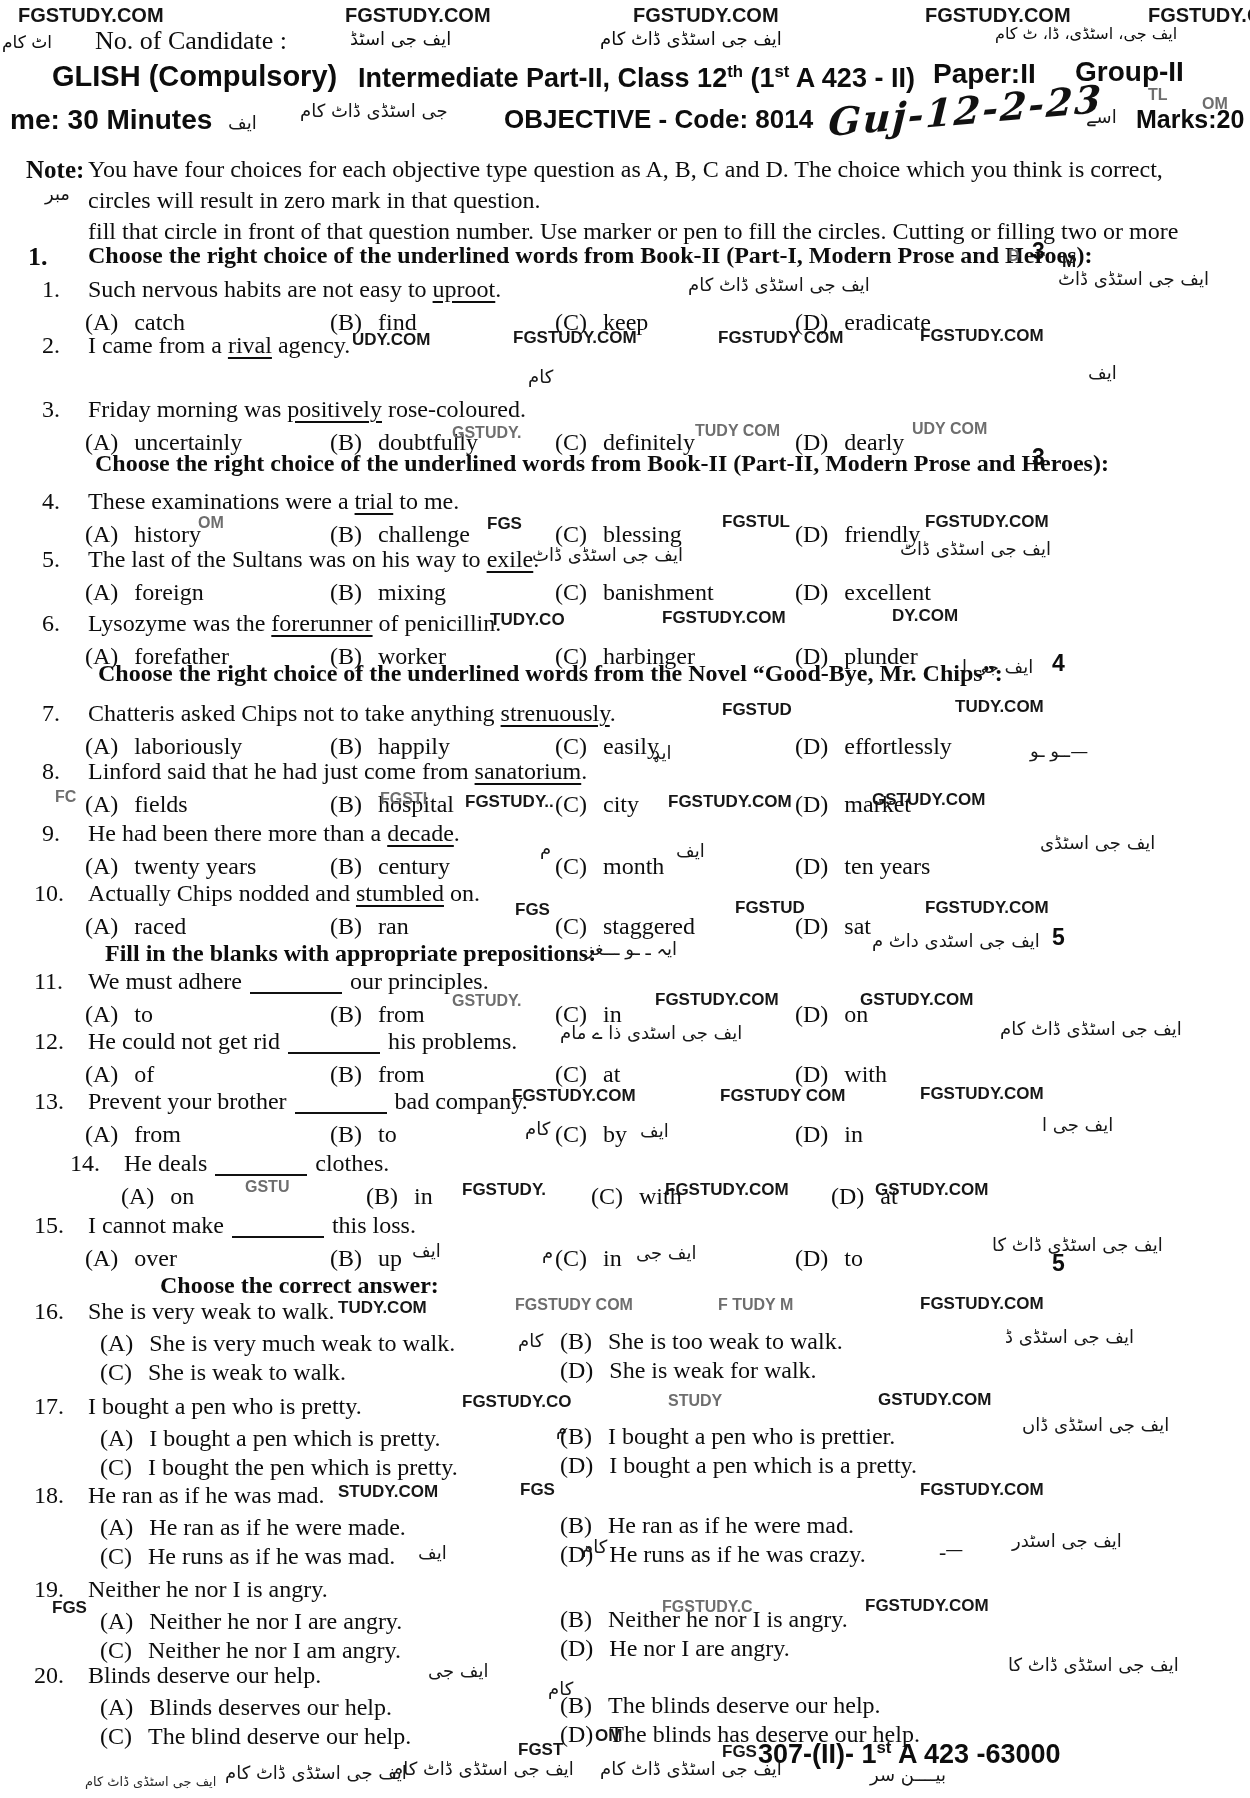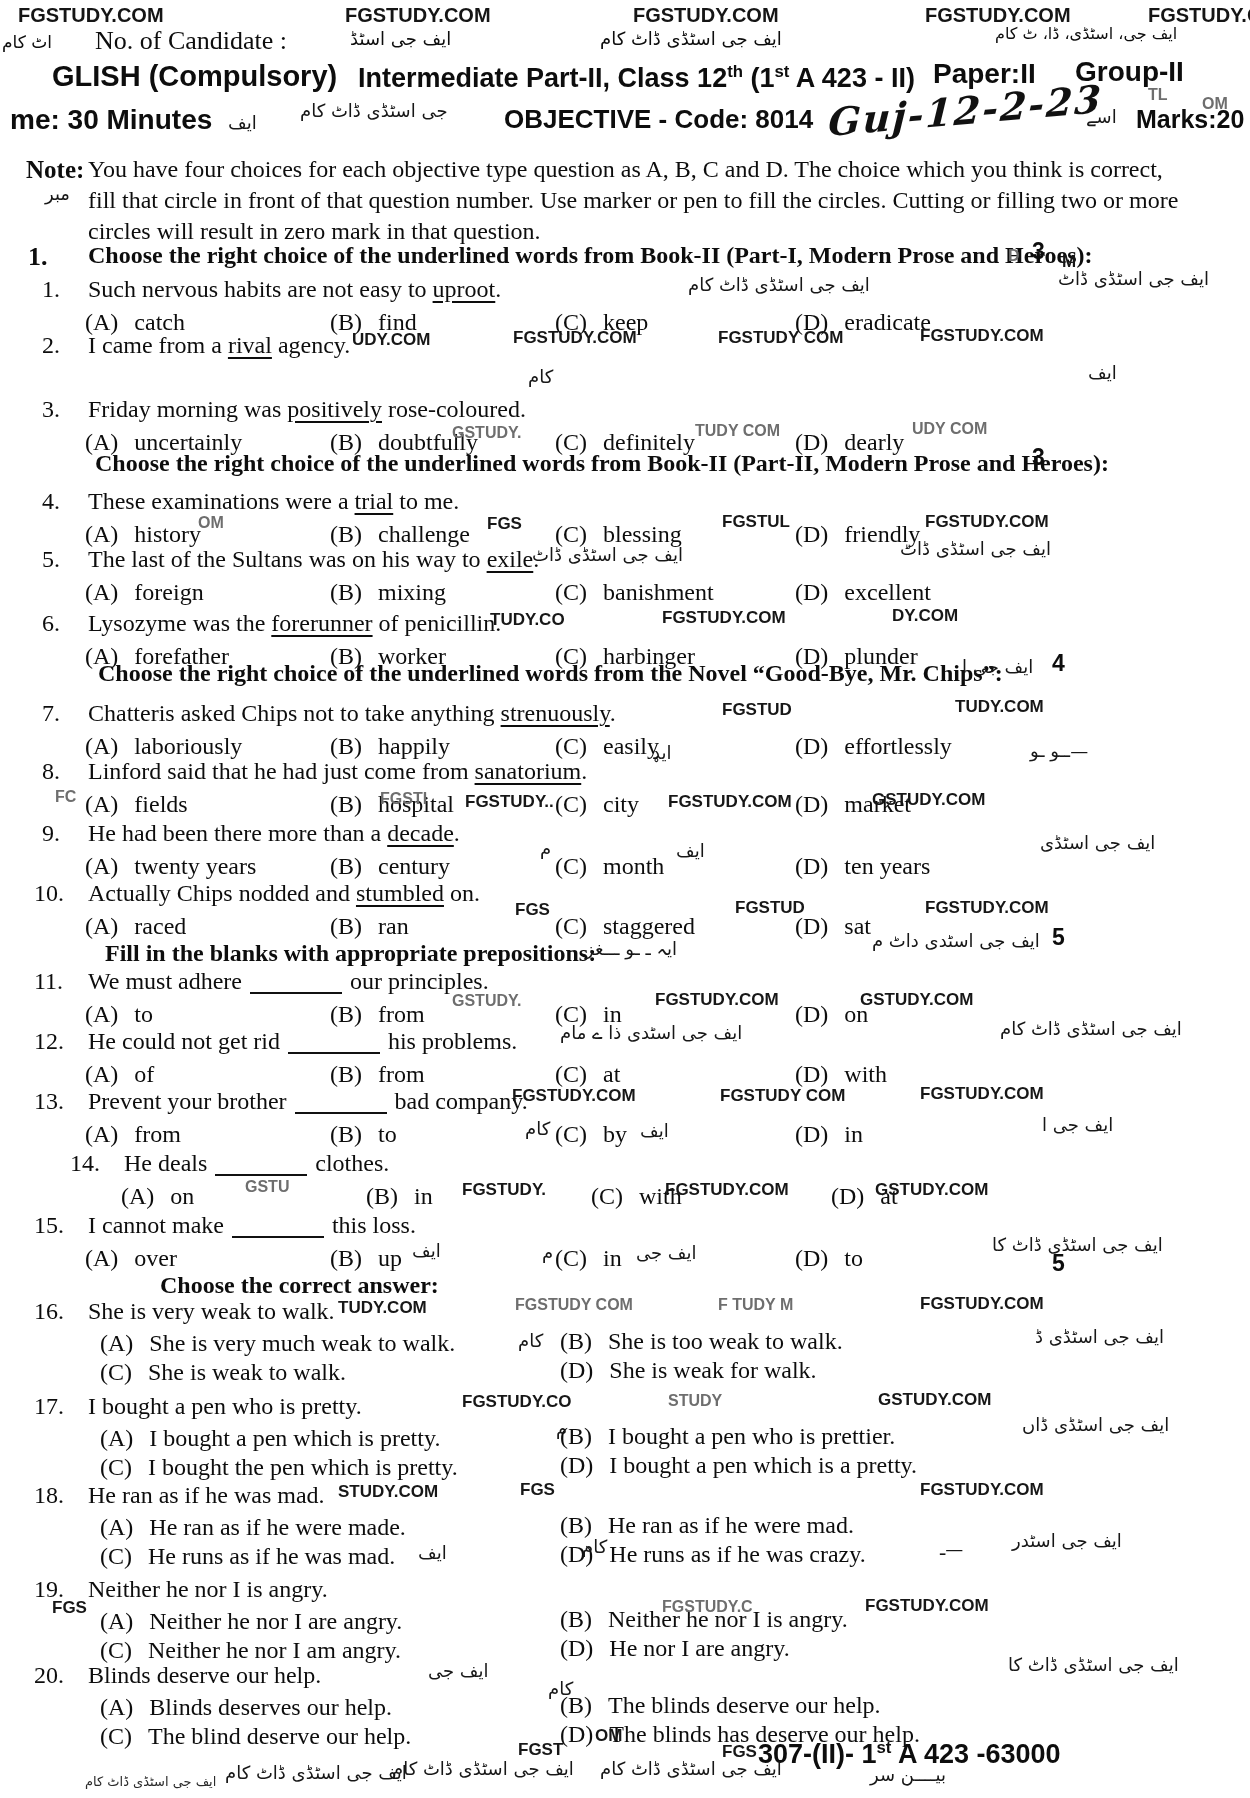--- a/index.html
+++ b/index.html
@@ -93,22 +93,22 @@
   <span class="abs hdr-group">Group-II</span>
 
   <span class="abs hdr-time">me: 30 Minutes</span>
   <span class="abs hdr-objective">OBJECTIVE  -  Code: 8014</span>
   <span class="abs hdr-handwriting">Guj-12-2-23</span>
   <span class="abs hdr-marks">Marks:20</span>
 
   <span class="abs note-label">Note:</span>
   <div class="abs note-lines">
     <div>You have four choices for each objective type question as A, B, C and D. The choice which you think is correct,</div>
+    <div>circles will result in zero mark in that question.</div>
     <div>fill that circle in front of that question number. Use marker or pen to fill the circles. Cutting or filling two or more</div>
-    <div>circles will result in zero mark in that question.</div>
   </div>
 
   <div id="qa-root">
       <div class="sec" style="top: 242px;">
         <span class="secnum">1.</span>
         <span class="sech" style="left: 88px;">Choose the right choice of the underlined words from Book-II (Part-I, Modern Prose and Heroes):</span>
         <span class="marks" style="left: 1032px; top: -4px;">3</span>
       </div>
       <div class="sec" style="top: 450px;">
         <span class="sech" style="left: 95px;">Choose the right choice of the underlined words from Book-II (Part-II, Modern Prose and Heroes):</span>
@@ -368,21 +368,21 @@
       <span class="scat wmL" style="left: 875px; top: 1180px;">GSTUDY.COM</span>
       <span class="scat wmU" style="left: 412px; top: 1240px;">ایف</span>
       <span class="scat wmU" style="left: 542px; top: 1242px;">م</span>
       <span class="scat wmU" style="left: 636px; top: 1242px;">ایف جی</span>
       <span class="scat wmU" style="left: 992px; top: 1234px;">ایف جی اسٹڈی ڈاٹ کا</span>
       <span class="scat wmL" style="left: 338px; top: 1298px;">TUDY.COM</span>
       <span class="scat wmG" style="left: 515px; top: 1296px;">FGSTUDY COM</span>
       <span class="scat wmG" style="left: 718px; top: 1296px;">F TUDY M</span>
       <span class="scat wmL" style="left: 920px; top: 1294px;">FGSTUDY.COM</span>
       <span class="scat wmU" style="left: 518px; top: 1330px;">کام</span>
-      <span class="scat wmU" style="left: 1035px; top: 1326px;">ایف جی اسٹڈی ڈ</span>
+      <span class="scat wmU" style="left: 1005px; top: 1326px;">ایف جی اسٹڈی ڈ</span>
       <span class="scat wmL" style="left: 462px; top: 1392px;">FGSTUDY.CO</span>
       <span class="scat wmG" style="left: 668px; top: 1392px;">STUDY</span>
       <span class="scat wmL" style="left: 878px; top: 1390px;">GSTUDY.COM</span>
       <span class="scat wmU" style="left: 556px; top: 1418px;">م</span>
       <span class="scat wmU" style="left: 1022px; top: 1414px;">ایف جی اسٹڈی ڈاں</span>
       <span class="scat wmL" style="left: 338px; top: 1482px;">STUDY.COM</span>
       <span class="scat wmL" style="left: 520px; top: 1480px;">FGS</span>
       <span class="scat wmL" style="left: 920px; top: 1480px;">FGSTUDY.COM</span>
       <span class="scat wmU" style="left: 418px; top: 1542px;">ایف</span>
       <span class="scat wmU" style="left: 582px; top: 1536px;">کام</span>

